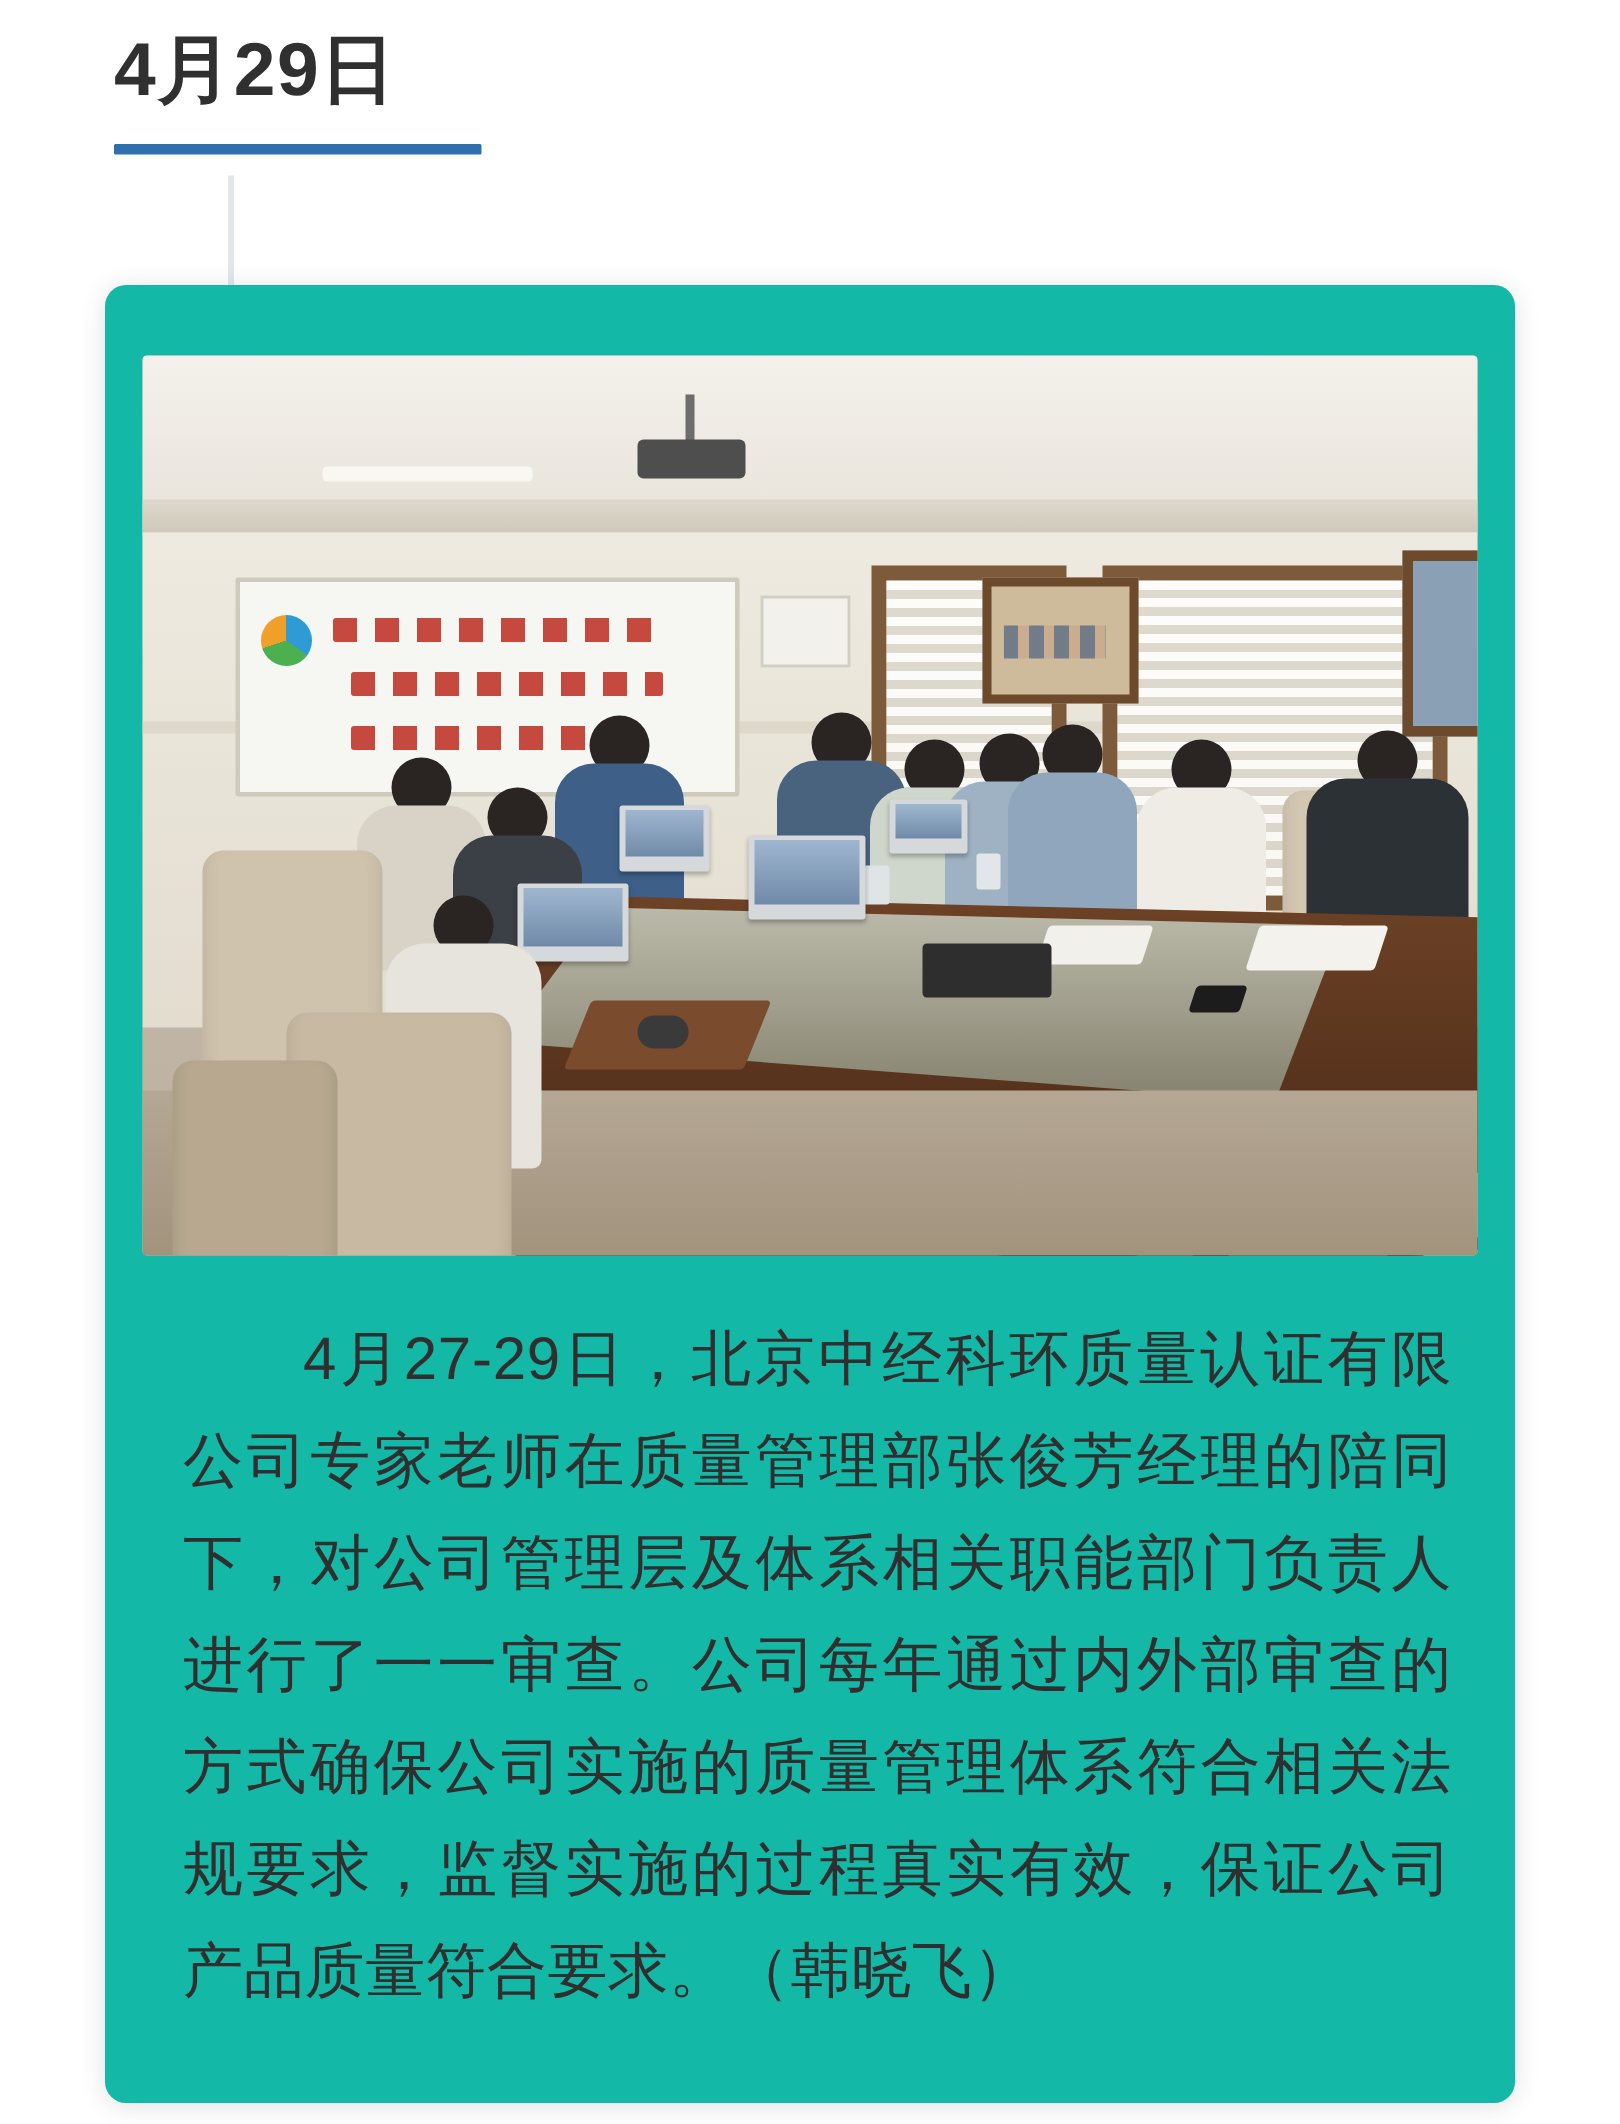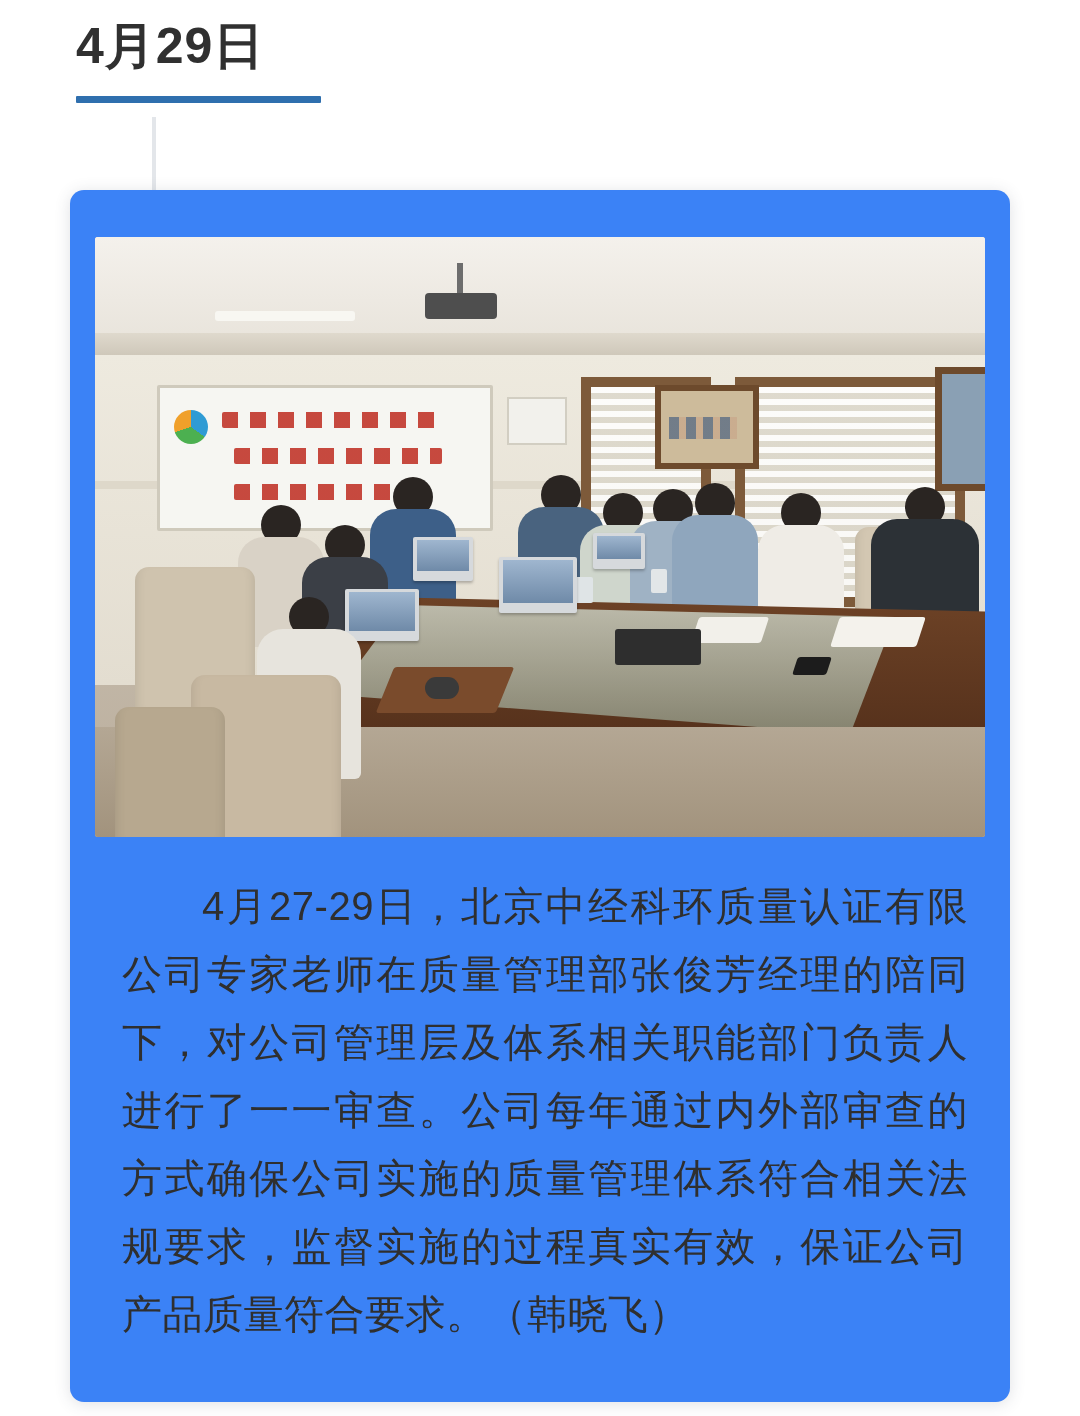--- a/index.html
+++ b/index.html
@@ -58,21 +58,21 @@
     background: #e3e6ea;
   }
 
   
   .card {
     position: absolute;
     left: 70px;
     top: 190px;
     width: 940px;
     height: 1212px;
-    background: #3b82f6;
+    background: #14b8a6;
     border-radius: 14px;
     box-shadow: 0 2px 16px rgba(60, 70, 90, 0.16);
     box-sizing: border-box;
     overflow: hidden;
   }
 
   .photo-wrap {
     position: absolute;
     left: 25px;
     top: 47px;

